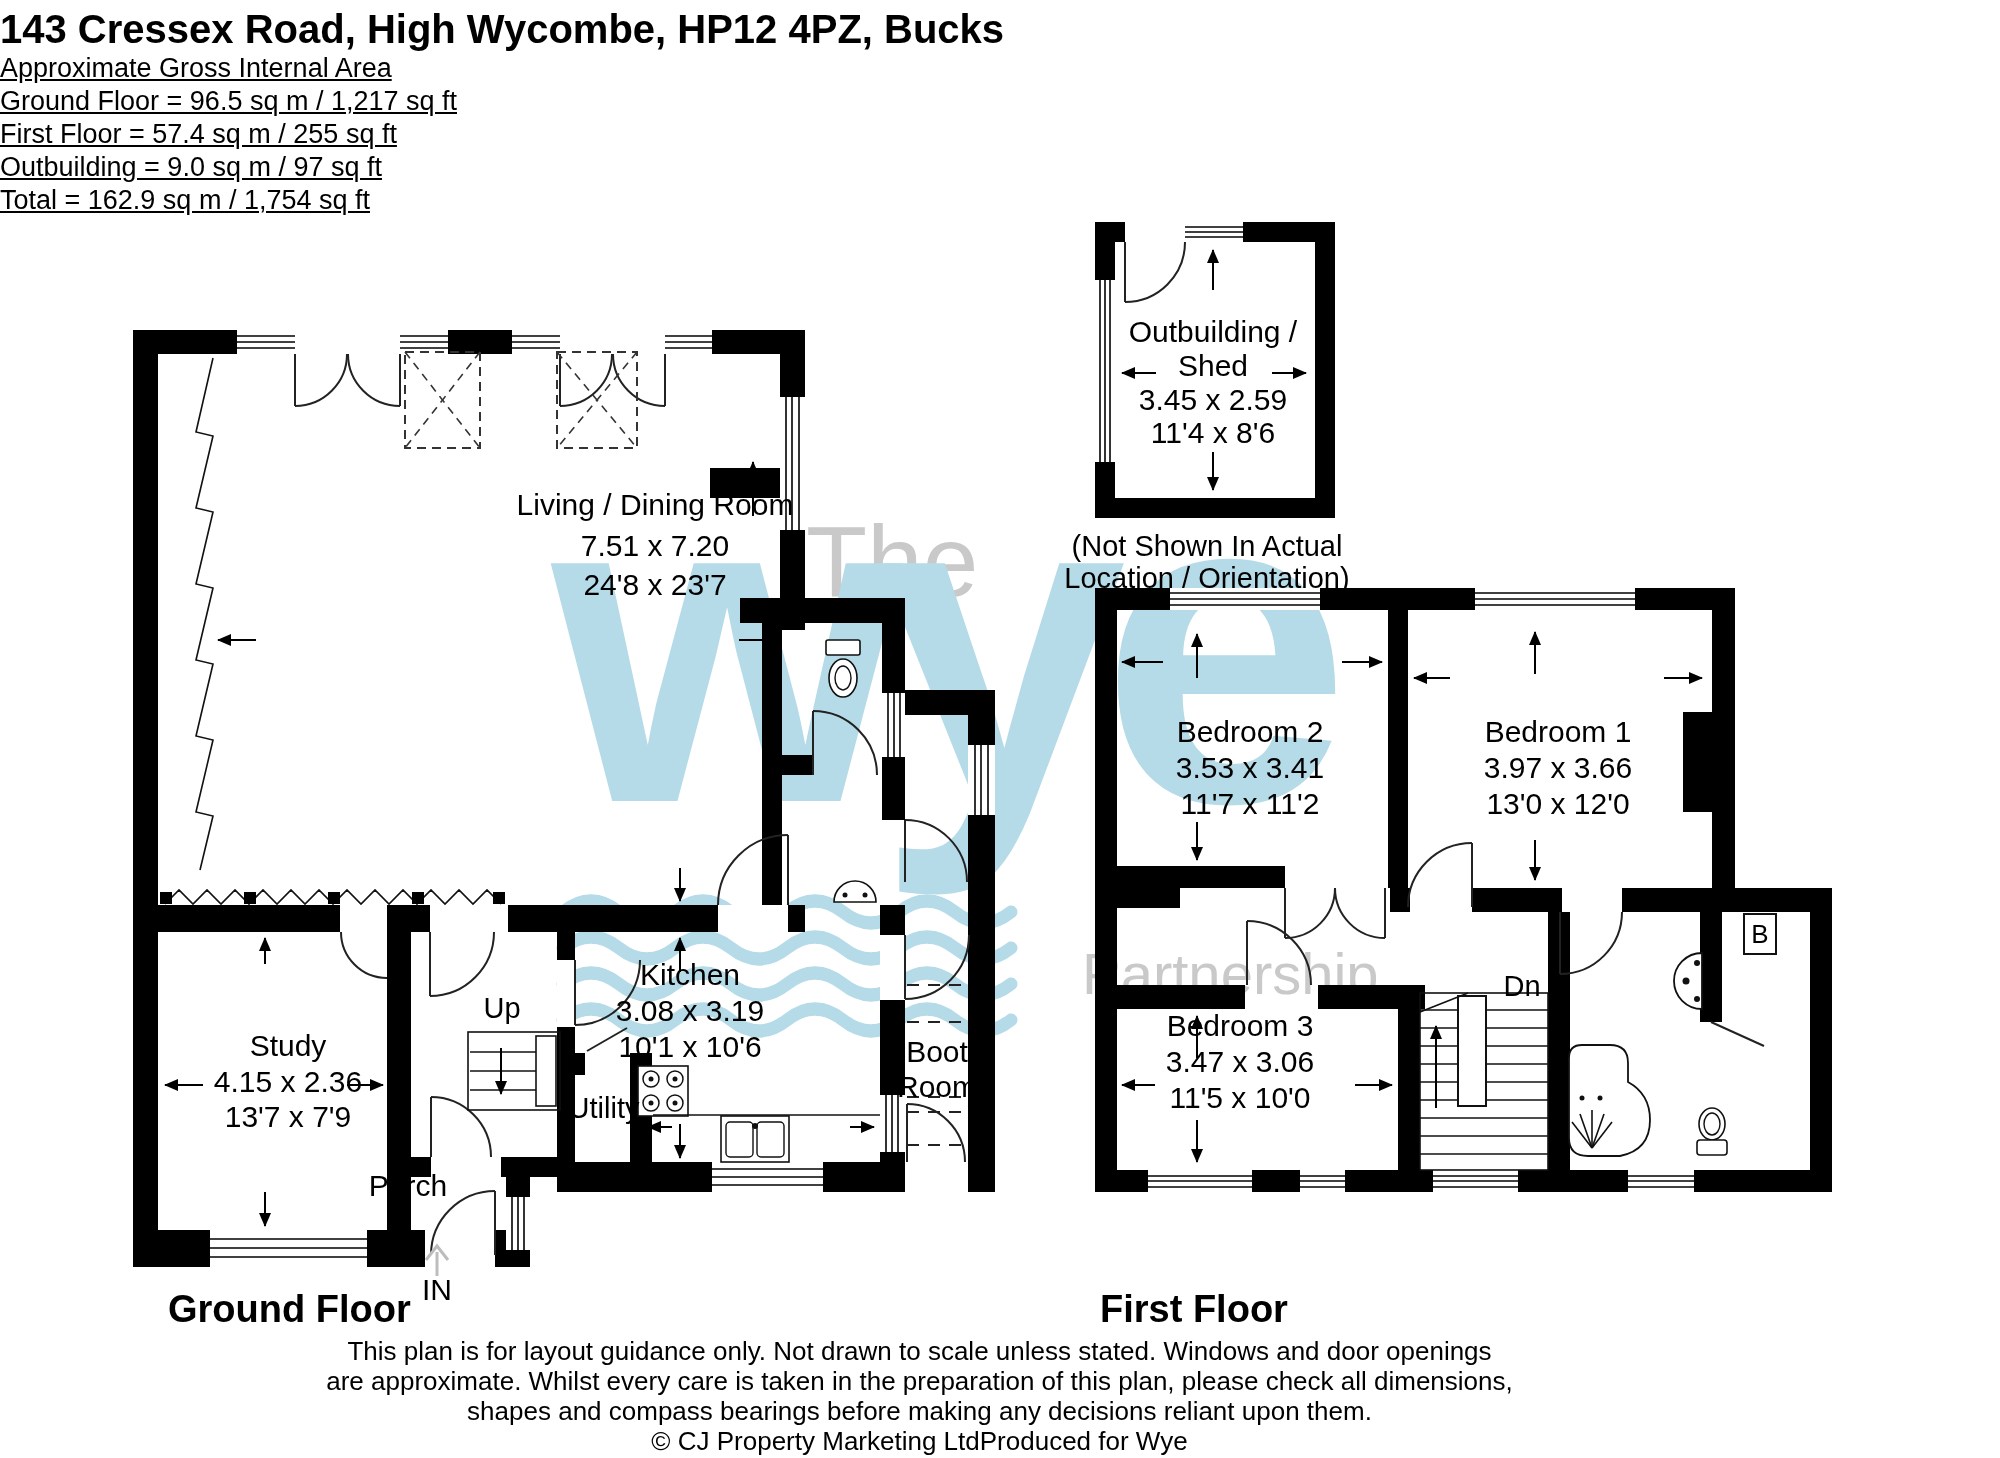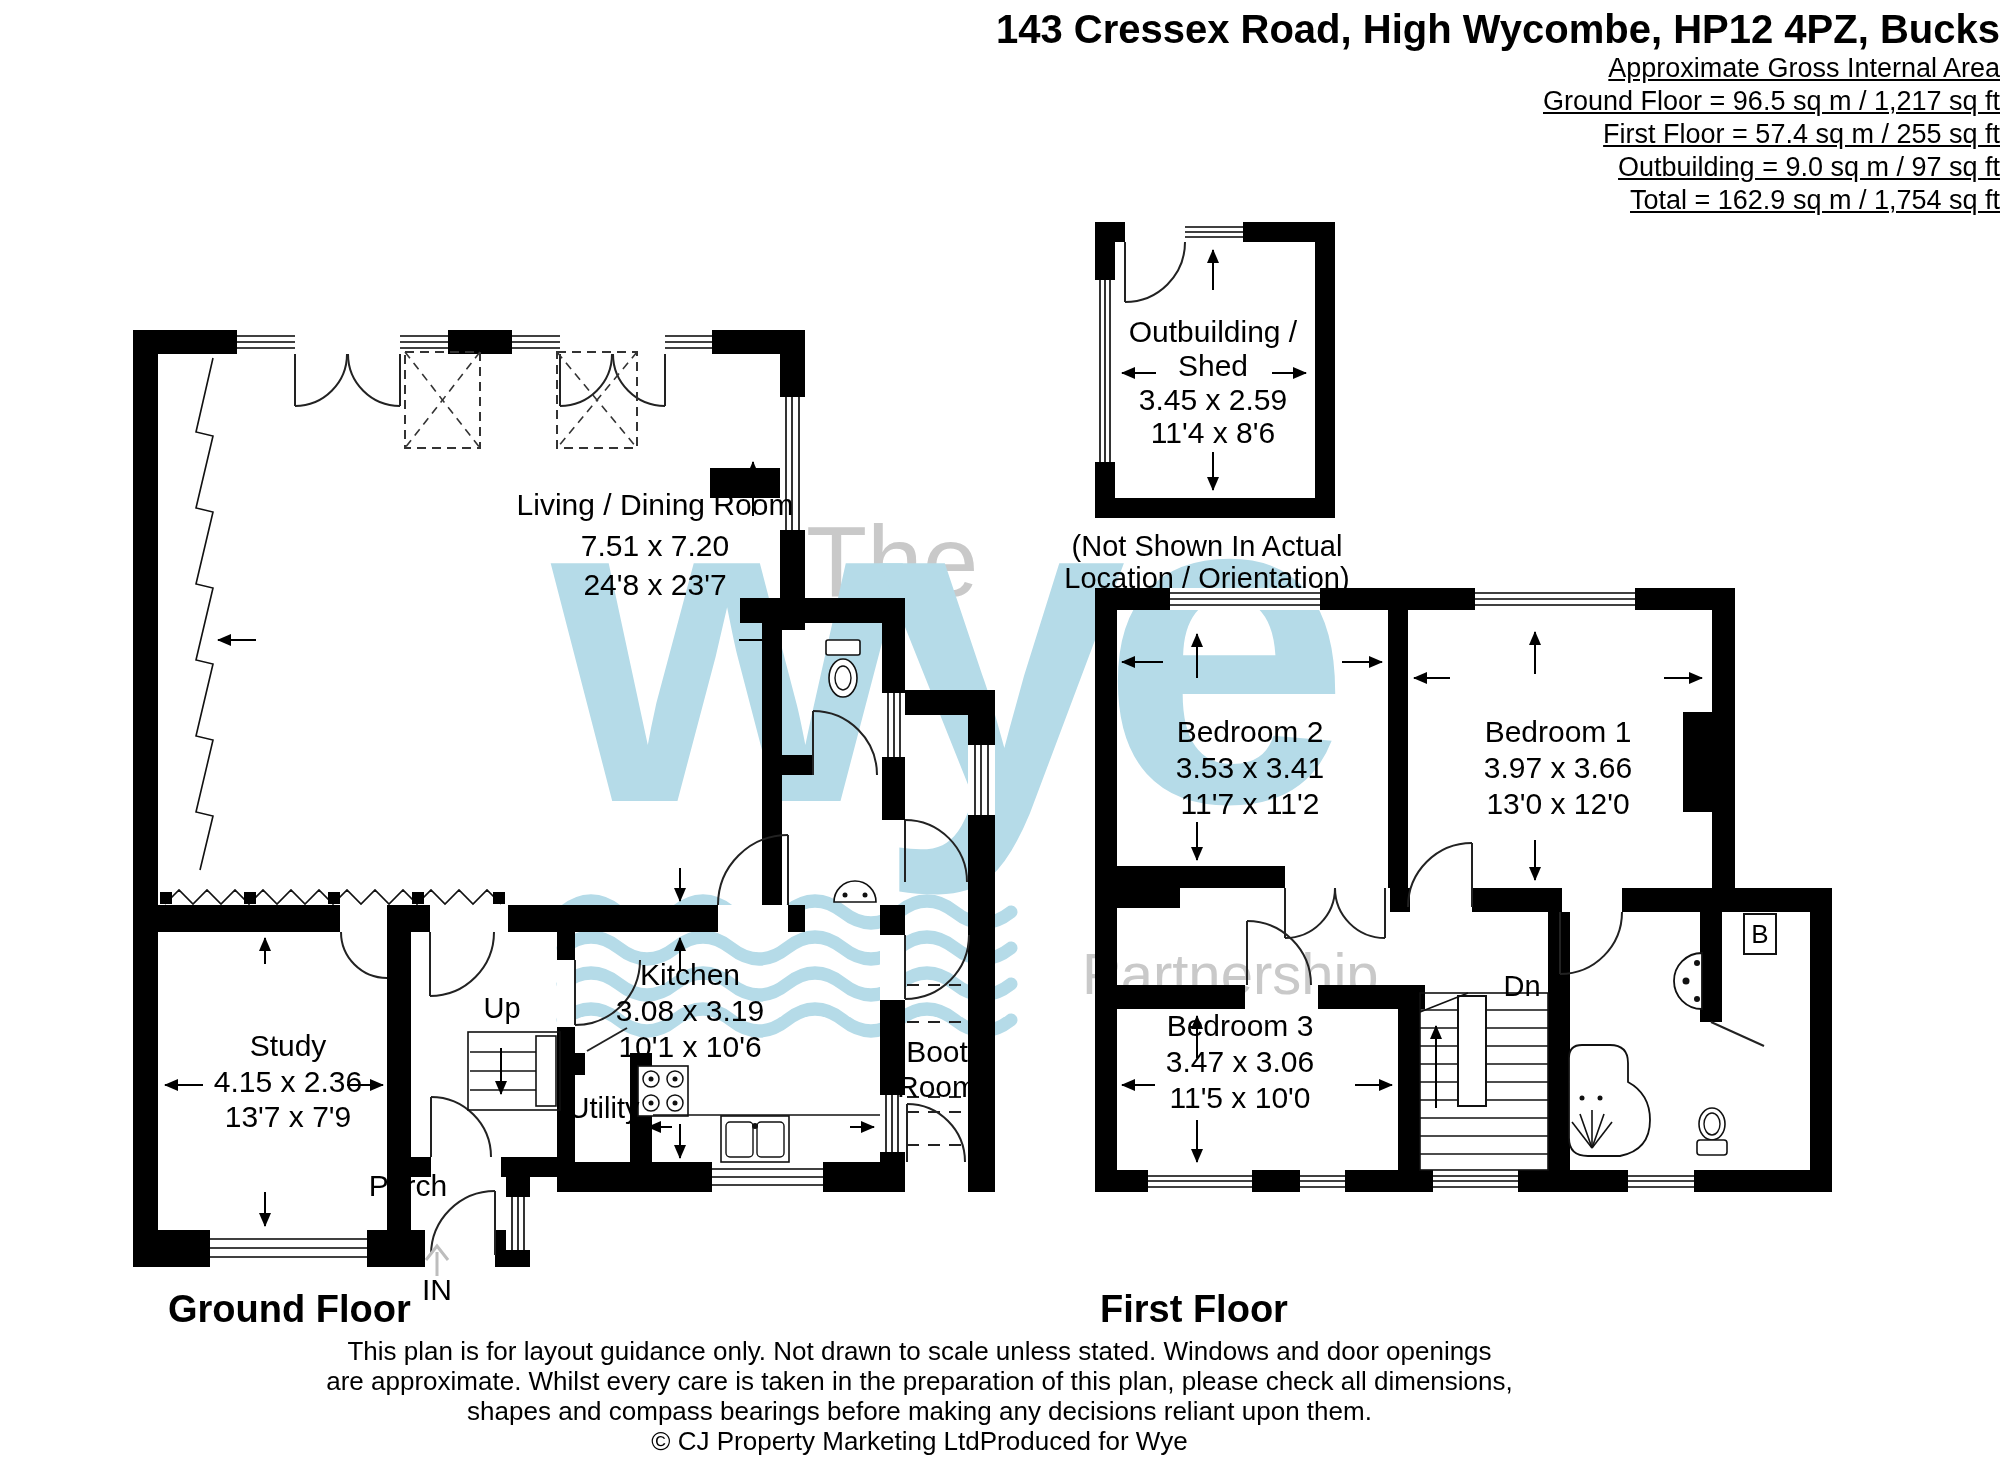--- a/index.html
+++ b/index.html
@@ -1,20 +1,20 @@
 <!DOCTYPE html>
 <html><head>
 <meta charset="utf-8">
 <style>
   html,body{margin:0;padding:0;background:#fff;}
   #page{position:relative;width:2000px;height:1458px;background:#fff;overflow:hidden;
         font-family:"Liberation Sans",sans-serif;color:#000;}
   .layer{position:absolute;left:0;top:0;}
   
-  #header{position:absolute;top:6px;left:0;width:2000px;text-align:right;z-index:3;}
+  #header{position:absolute;top:6px;left:0;width:2000px;text-align:left;z-index:3;}
   #header .title{font-size:40px;font-weight:bold;line-height:46px;}
   #header .area-line{font-size:27px;line-height:33px;text-decoration:underline;}
   
   #watermark{z-index:1;width:2000px;height:1458px;}
   .wm-the{position:absolute;left:806px;top:462px;font-size:100px;color:#c9c9c9;margin-top:42px;}
   .wm-wye{position:absolute;left:552px;top:420px;font-size:450px;font-weight:bold;
           letter-spacing:-26px;line-height:1;color:#b5dbe8;}
   .wm-partnership{position:absolute;left:1082px;top:940px;font-size:58px;color:#c9c9c9;}
   
   #plan{z-index:2;}

